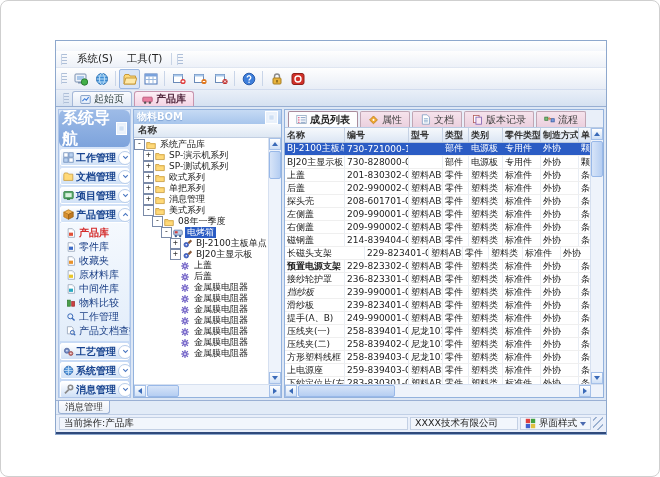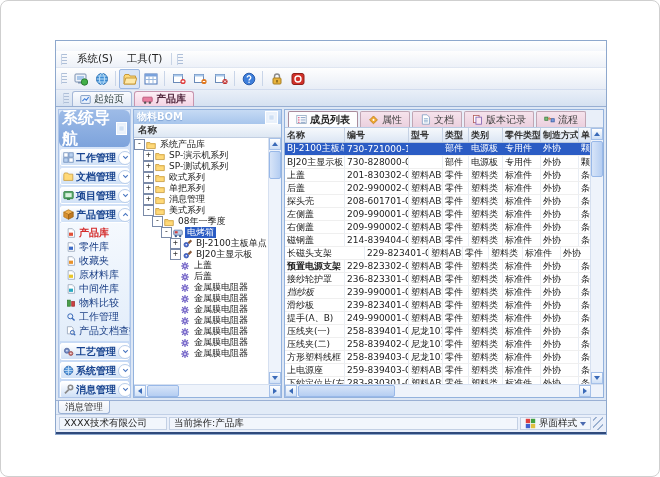--- a/index.html
+++ b/index.html
@@ -1030,22 +1030,22 @@
         <div class="corner"></div>
       </div>
     </div>
   </div>
 
   <div class="msgrow">
     <div class="msgtab">消息管理</div>
   </div>
 
   <div class="statusbar">
+    <div class="scell" style="flex:1">当前操作:产品库</div>
     <div class="scell" style="width:108px">XXXX技术有限公司</div>
-    <div class="scell" style="flex:1">当前操作:产品库</div>
     <div class="scell">
       <span id="style-icon" class="" style="margin-right:3px;display:flex;">
           <svg width="11" height="11" viewBox="0 0 14 14">
             <rect x="1" y="1" width="5.5" height="5.5" fill="#e04040"></rect>
             <rect x="7.5" y="1" width="5.5" height="5.5" fill="#40a040"></rect>
             <rect x="1" y="7.5" width="5.5" height="5.5" fill="#4060d0"></rect>
             <rect x="7.5" y="7.5" width="5.5" height="5.5" fill="#e0c040"></rect>
           </svg>
         </span>
       <span>界面样式</span>

